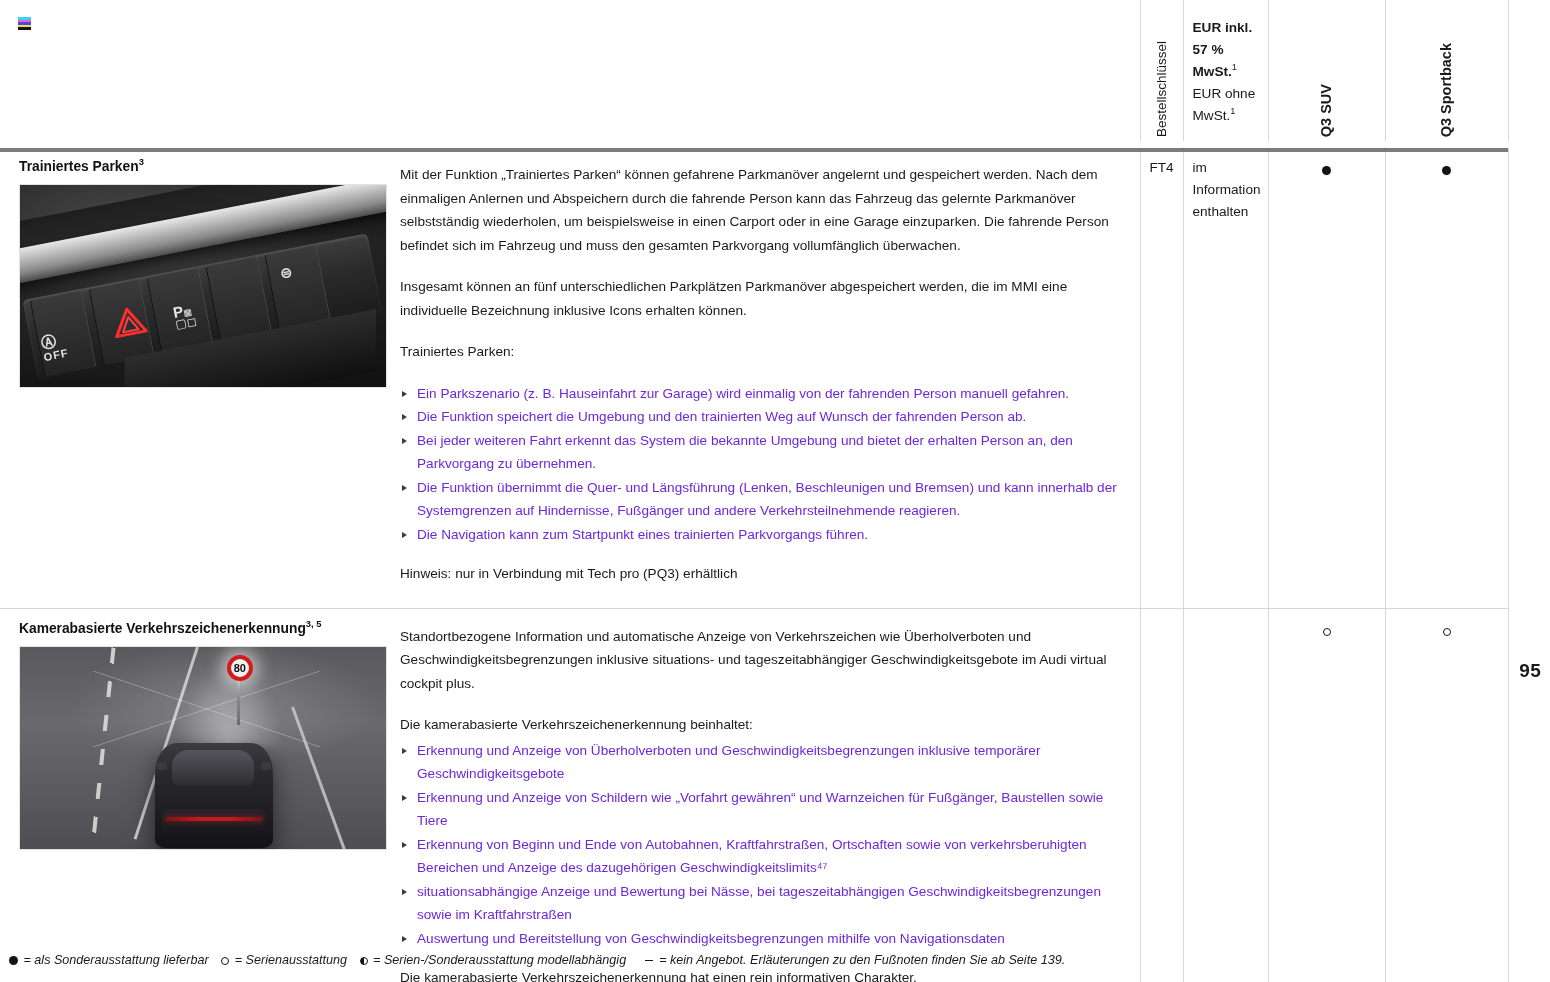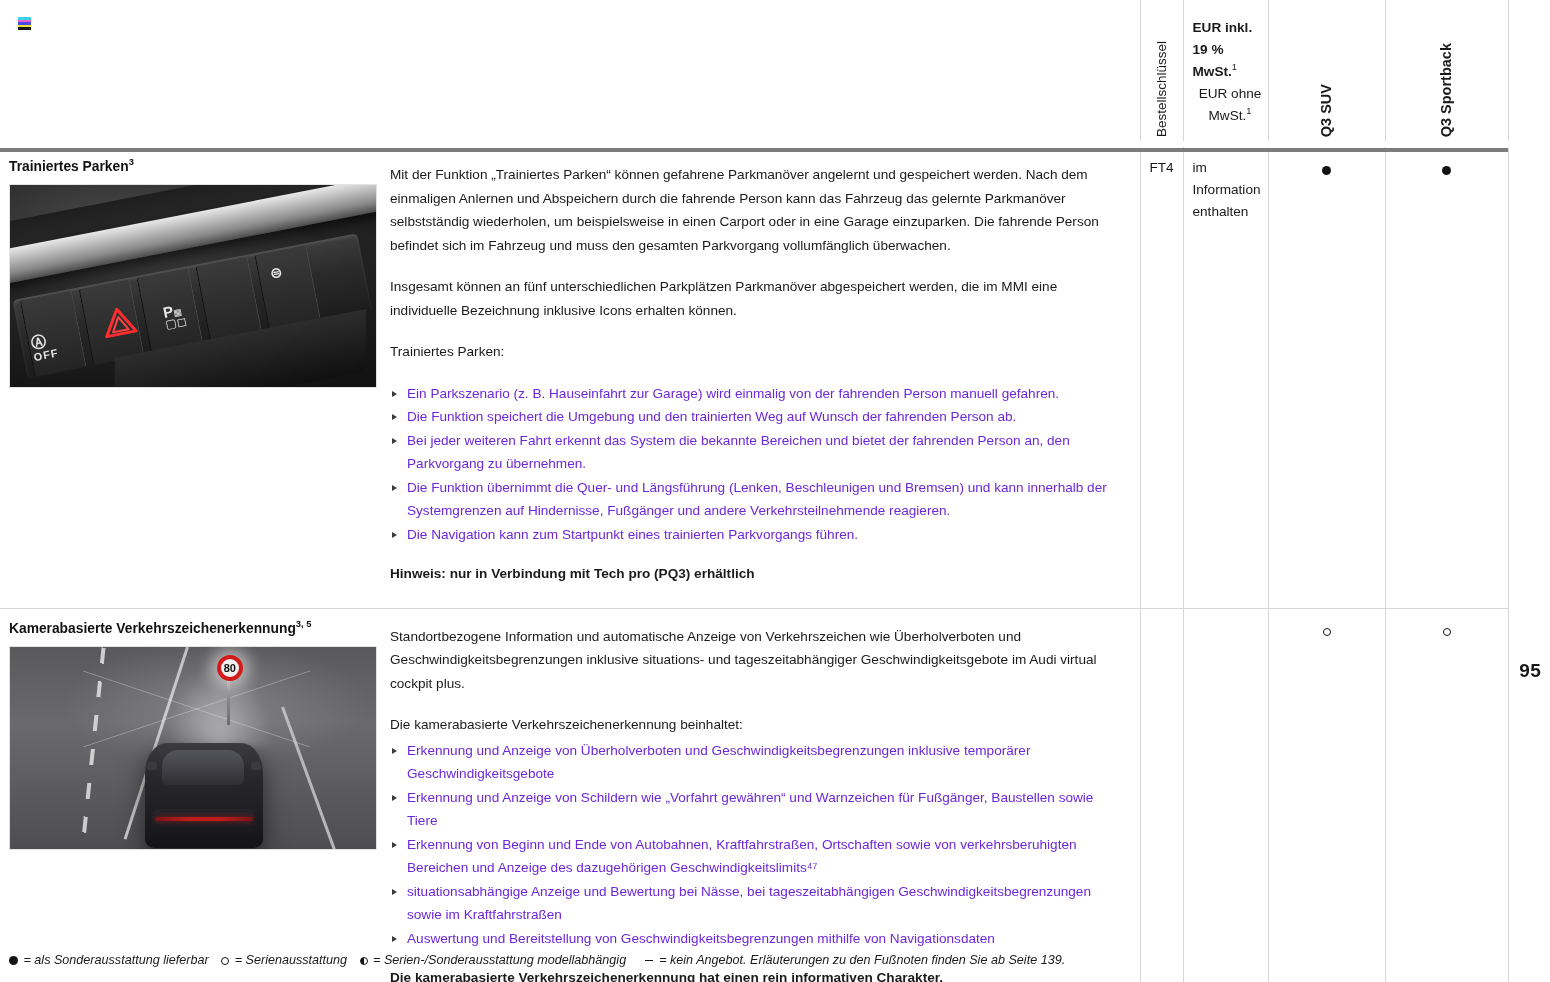--- a/index.html
+++ b/index.html
@@ -85,21 +85,21 @@
   th.h-key   { text-align: center; }
   th.h-suv, th.h-sport { text-align: center; }
 
   .price-head {
     font-size: 13.6px;
     line-height: 22px;
     padding: 0 0 14px 9px;
     text-align: left;
   }
   .price-head .b { font-weight: 700; display:block; }
-  .price-head .n { font-weight: 400; display:block;text-align:center; }
+  .price-head .n { font-weight: 400; display:block; }
   sup { font-size: 68%; line-height: 0; vertical-align: super; font-weight: 400; }
 
   
   .thickrule {
     position: absolute;
     left: 0; top: 148px;
     width: 1508px; height: 4px;
     background: #7c7c7c;
   }
 
@@ -123,21 +123,21 @@
     display: inline-block;
     width: 9px; height: 9px;
     border-radius: 50%;
     vertical-align: middle;
   }
   .dot-filled { background: #141414; }
   .dot-open   { background: transparent; border: 1.4px solid #141414; width: 8px; height: 8px; }
   .dot-half   { background: linear-gradient(90deg,#141414 50%, #ffffff 50%); border: 1.4px solid #141414; width: 8px; height: 8px; }
 
   
-  .desc-wrap { display: flex; padding: 12px 0 22px 0; }
+  .desc-wrap { display: flex; padding: 12px 0 22px 10px; }
   .desc-left  { width: 390px; flex: 0 0 390px; padding-left: 9px; }
   .desc-right { flex: 1 1 auto; padding: 4px 14px 0 0; }
 
   .feature-title {
     font-size: 13.8px;
     font-weight: 700;
     margin: 0 0 9px 0;
     line-height: 16px;
     color: #111;
   }
@@ -151,21 +151,21 @@
     background: #2a2a2a;
   }
 
   p.body {
     margin: 0 0 16px 0;
     font-size: 13.6px;
     line-height: 23.5px;
     color: #1a1a1a;
     text-align: left;
   }
-  p.body:last-child { margin-bottom: 0; font-weight: bold; }
+  p.body:last-child { margin-bottom: 0; }
   p.lead { margin-bottom: 18px; }
 
   ul.bullets { list-style: none; margin: 0 0 16px 0; padding: 0; }
   ul.bullets li {
     position: relative;
     padding-left: 17px;
     font-size: 13.6px;
     line-height: 23.5px;
     margin: 0;
     color: #6d28d9;
@@ -351,21 +351,21 @@
 
     <thead>
       <tr>
         <th class="h-desc"></th>
         <th class="h-key">
           <span class="vert-label">Bestellschlüssel</span>
         </th>
         <th class="h-price">
           <div class="price-head">
             <span class="b"><span>EUR inkl.</span></span>
-            <span class="b"><span>19 % MwSt.</span><sup>1</sup></span>
+            <span class="b"><span>57 % MwSt.</span><sup>1</sup></span>
             <span class="n">EUR ohne</span>
             <span class="n"><span>MwSt.</span><sup>1</sup></span>
           </div>
         </th>
         <th class="h-suv">
           <span class="vert-label bold">Q3 SUV</span>
         </th>
         <th class="h-sport">
           <span class="vert-label bold">Q3 Sportback</span>
         </th>
@@ -404,21 +404,21 @@
                 <div class="sym" style="left:71%;top:39%;transform:rotate(-11deg);font-size:15px;">⊜</div>
               </div>
             </div>
             <div class="desc-right">
               <p class="body lead">Mit der Funktion „Trainiertes Parken“ können gefahrene Parkmanöver angelernt und gespeichert werden. Nach dem einmaligen Anlernen und Abspeichern durch die fahrende Person kann das Fahrzeug das gelernte Parkmanöver selbstständig wiederholen, um beispielsweise in einen Carport oder in eine Garage einzuparken. Die fahrende Person befindet sich im Fahrzeug und muss den gesamten Parkvorgang vollumfänglich überwachen.</p>
               <p class="body lead">Insgesamt können an fünf unterschiedlichen Parkplätzen Parkmanöver abgespeichert werden, die im MMI eine individuelle Bezeichnung inklusive Icons erhalten können.</p>
               <p class="body" style="margin-bottom:18px;">Trainiertes Parken:</p>
               <ul class="bullets">
                 <li>Ein Parkszenario (z. B. Hauseinfahrt zur Garage) wird einmalig von der fahrenden Person manuell gefahren.</li>
                 <li>Die Funktion speichert die Umgebung und den trainierten Weg auf Wunsch der fahrenden Person ab.</li>
-                <li>Bei jeder weiteren Fahrt erkennt das System die bekannte Bereichen und bietet der fahrenden Person an, den Parkvorgang zu übernehmen.</li>
+                <li>Bei jeder weiteren Fahrt erkennt das System die bekannte Umgebung und bietet der erhalten Person an, den Parkvorgang zu übernehmen.</li>
                 <li>Die Funktion übernimmt die Quer- und Längsführung (Lenken, Beschleunigen und Bremsen) und kann innerhalb der Systemgrenzen auf Hindernisse, Fußgänger und andere Verkehrsteilnehmende reagieren.</li>
                 <li>Die Navigation kann zum Startpunkt eines trainierten Parkvorgangs führen.</li>
               </ul>
               <p class="body">Hinweis: nur in Verbindung mit Tech pro (PQ3) erhältlich</p>
             </div>
           </div>
         </td>
         <td class="t-key">FT4</td>
         <td class="t-price">im Information enthalten</td>
         <td class="t-mark"><span class="dot-filled"></span></td>

